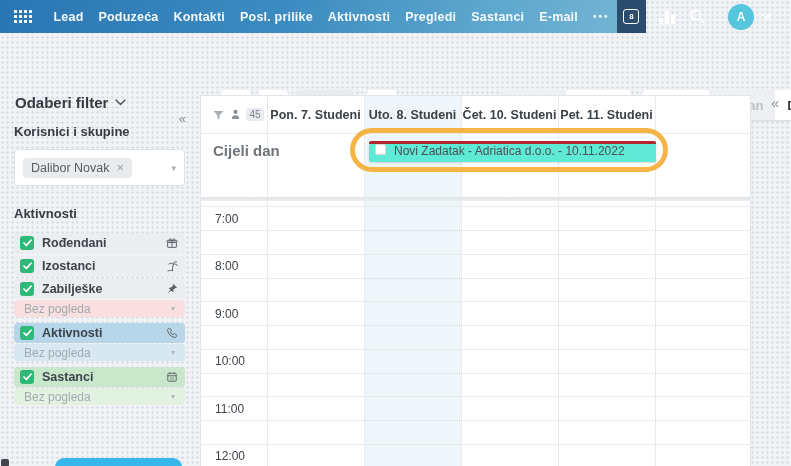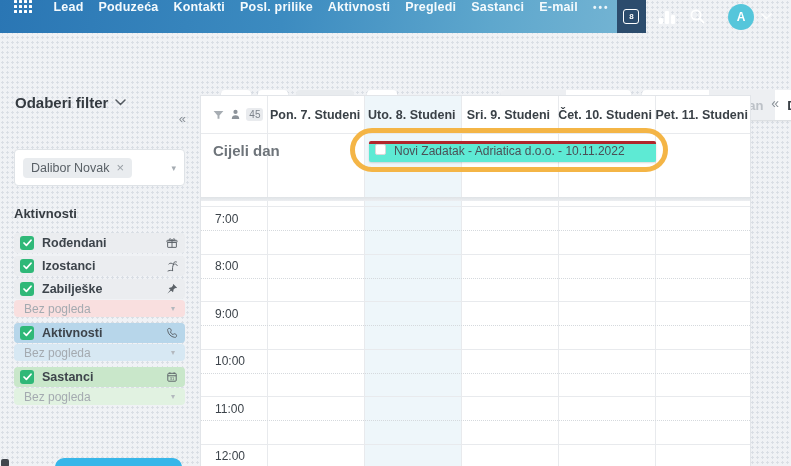--- a/index.html
+++ b/index.html
@@ -9,21 +9,21 @@
     font-family: "Liberation Sans", sans-serif;
     background-color:#f0f2f5;
     background-image: radial-gradient(rgba(190,198,208,.45) 1px, transparent 1.2px);
     background-size: 5px 5px;
     color:#3a4046;
   }
   
   .navbar{
     position:absolute; left:0; top:0; width:629px; height:33px;
     background: linear-gradient(100deg,#2a76b4 0%,#3c8bc0 45%,#5ea7cd 78%,#74b4d3 100%);
-    display:flex; align-items:flex-start; color:#fff; z-index:20;
+    display:flex; align-items:center; color:#fff; z-index:20;
   }
   .apps{ margin-left:14px; display:grid; grid-template-columns:repeat(4,3px); grid-auto-rows:3px; gap:2px; cursor:pointer;}
   .apps i{ background:#fff; border-radius:.5px; display:block;}
   .nav-menu{ display:flex; align-items:center; list-style:none; margin-left:14px; gap:0;}
   .nav-menu li{ padding:0 7.5px; font-size:12.5px; font-weight:700; letter-spacing:.2px; color:#f4fafd; cursor:pointer; white-space:nowrap;}
   .nav-menu li.dots{ font-size:10px; letter-spacing:2px; font-weight:900; opacity:.95;}
   .nav-right{ margin-left:auto; display:flex; align-items:center; height:100%;}
   .cal-tile{ width:29px; height:33px; background:#2c4c6d; display:flex; align-items:center; justify-content:center; cursor:pointer;}
   .cal-glyph{ width:16px; height:15px; border:1.5px solid #fff; border-radius:3px; display:flex; align-items:center; justify-content:center; font-size:8px; font-weight:700; color:#fff;}
   .chart-icon{ margin-left:13px; display:flex; align-items:flex-end; gap:2px; height:14px; cursor:pointer;}
@@ -164,20 +164,21 @@
       <div class="seg muted">Tjedan</div>
       <div class="seg">Dan</div>
 
     </div>
   </div>
   <div class="collapse-main">«</div>
 </div>
 
 <div class="sidebar">
   <div class="collapse-side">«</div>
+  <div class="side-h" style="top:29px">Korisnici i skupine</div>
   <div class="users-select">
     <div class="user-tag">
       <span>Dalibor Novak</span>
       <span class="tag-x">×</span>
     </div>
     <span class="sel-arrow">▾</span>
   </div>
   <div class="side-h" style="top:111px">Aktivnosti</div>
 
   <div class="act-list">
@@ -288,21 +289,20 @@
           <polygon points="2,2 14,2 9.2,7.6 9.2,11.5 6.8,11.5 6.8,7.6" fill="#a7adb3"></polygon>
         </svg>
       <svg width="13" height="13" viewBox="0 0 16 16">
           <circle cx="8" cy="4.8" r="2.6" fill="#8d939a"></circle>
           <path d="M3.4 13.5 C3.4 10.2 5.4 9 8 9 C10.6 9 12.6 10.2 12.6 13.5 Z" fill="#8d939a"></path>
         </svg>
       <span class="count-badge">45</span>
     </div>
     <div class="day">Pon. 7. Studeni</div>
     <div class="day">Uto. 8. Studeni</div>
-    <div class="day">Sri. 9. Studeni</div>
     <div class="day">Čet. 10. Studeni</div>
     <div class="day">Pet. 11. Studeni</div>
   </div>
 
   <div class="allday-label">Cijeli dan</div>
 
   <div class="event">
     <span class="ecb"></span>
     <span class="etitle">Novi Zadatak - Adriatica d.o.o. - 10.11.2022</span>
   </div>

